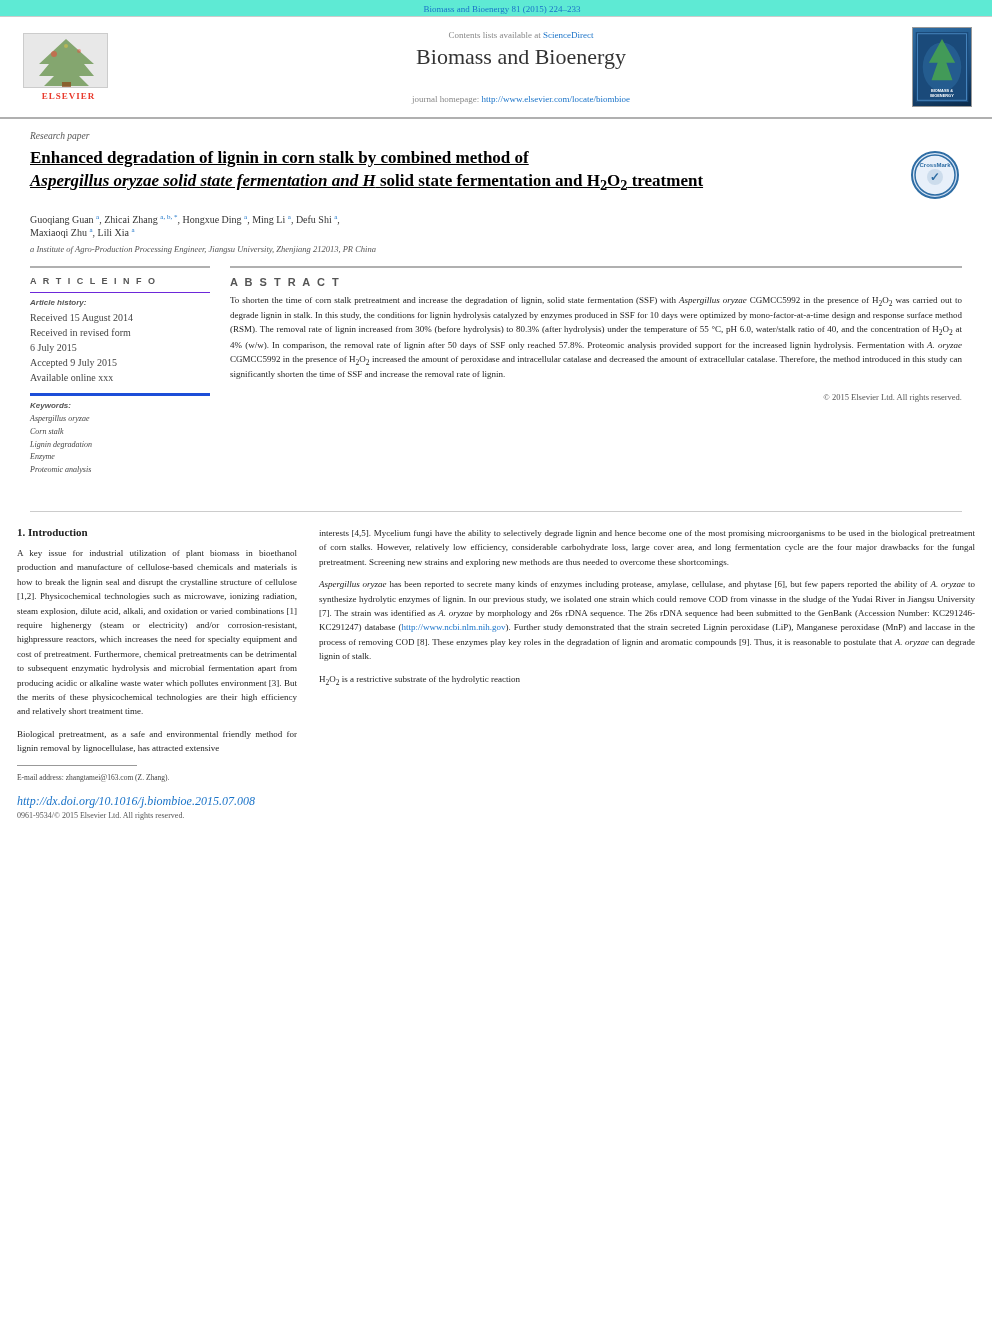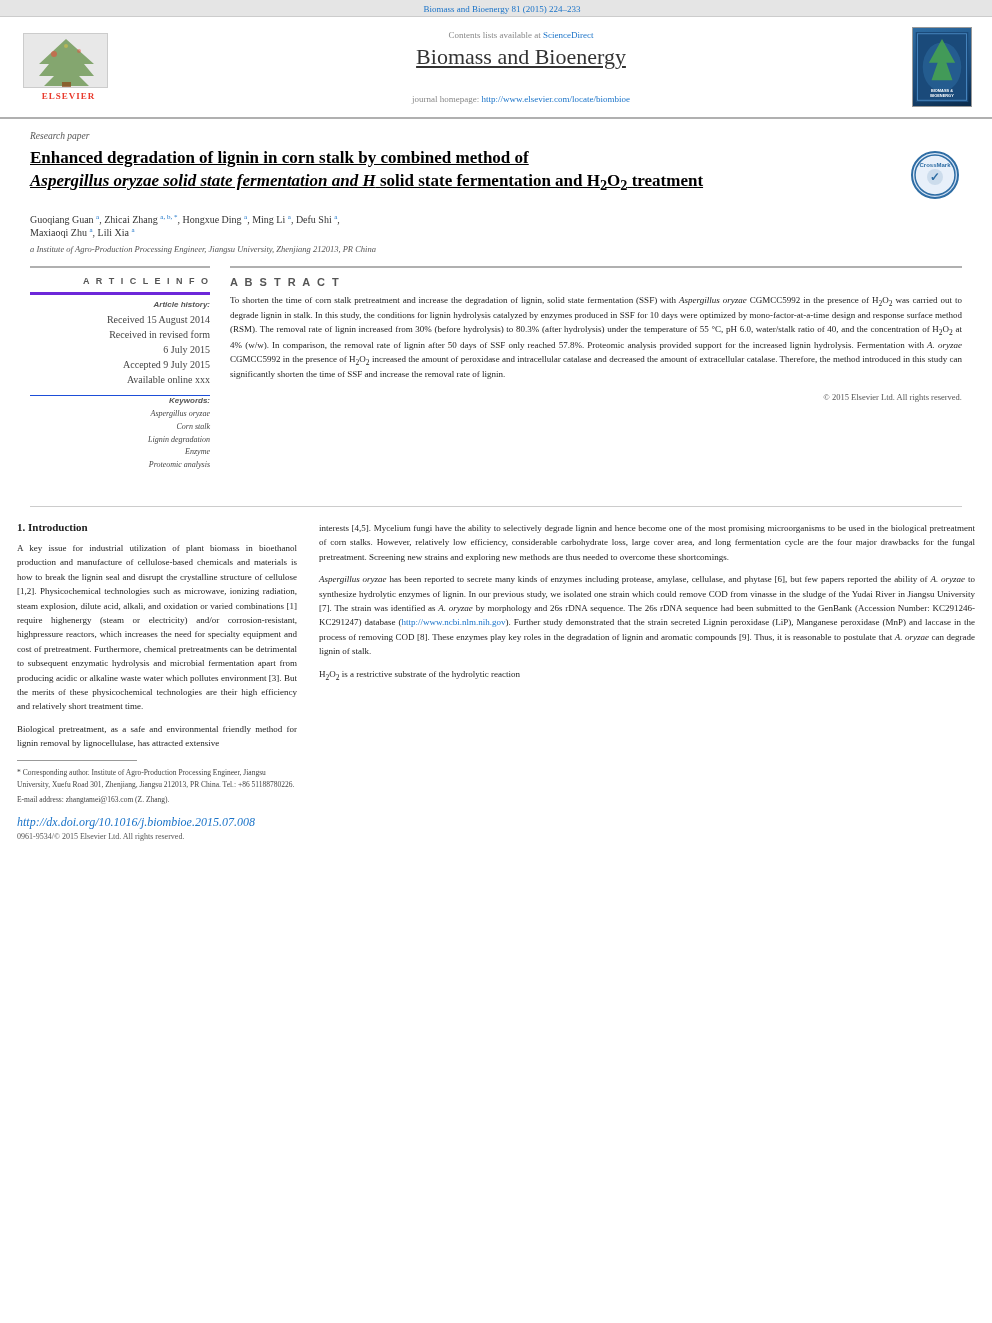--- a/index.html
+++ b/index.html
@@ -6,21 +6,21 @@
     body {
       background: #fff;
       font-family: 'Times New Roman', Times, serif;
       font-size: 9.5px;
       color: #000;
       width: 992px;
       min-height: 1323px;
     }
 
     .top-bar {
-      background: #e5e5e5;
+      background: #5eead4;
       text-align: center;
       padding: 4px 0 2px 12px;
       font-size: 9px;
       color: #1a73c8;
       border-bottom: 1px solid #ccc;
     }
 
     .journal-header {
       display: flex;
       align-items: center;
@@ -59,21 +59,20 @@
       color: #1a73c8;
       text-decoration: none;
     }
 
     .journal-name {
       font-size: 22px;
       font-weight: normal;
       color: #333;
       font-family: 'Times New Roman', serif;
       margin-bottom: 24px;
-      text-decoration: underline;
     }
 
     .journal-homepage {
       font-size: 9px;
       color: #888;
     }
 
     .journal-homepage a {
       color: #1a73c8;
       text-decoration: none;
@@ -165,55 +164,55 @@
     .two-col {
       display: flex;
       gap: 20px;
       margin-top: 10px;
     }
 
     .article-info-col {
       width: 180px;
       min-width: 180px;
       border-top: 2px solid #b0b0b0;
-      text-align: right;
     }
 
     .article-info-col h3 {
       font-size: 9px;
       letter-spacing: 2px;
       color: #555;
       text-transform: uppercase;
       margin: 8px 0 6px 0;
       font-family: Arial, sans-serif;
     }
 
     .history-section {
-      border-top: 3px solid #6d28d9;
+      border-top: 1px solid #6d28d9;
       padding-top: 5px;
       margin-bottom: 8px;
     }
 
     .history-section .section-title {
       font-size: 8px;
       font-weight: bold;
       color: #555;
       font-style: italic;
       margin-bottom: 3px;
       font-family: Arial, sans-serif;
     }
 
     .history-row {
       font-size: 10px;
       color: #444;
       line-height: 1.5;
     }
 
     .keywords-section {
-      border-top: 1px solid #1d4ed8;
+      border-top: 3px solid #1d4ed8;
+      padding-top: 5px;
     }
 
     .keywords-section .section-title {
       font-size: 8px;
       font-weight: bold;
       color: #555;
       font-style: italic;
       margin-bottom: 3px;
       font-family: Arial, sans-serif;
     }
@@ -466,21 +465,20 @@
     <p class="body-para">
       A key issue for industrial utilization of plant biomass in bioethanol production and manufacture of cellulose-based chemicals and materials is how to break the lignin seal and disrupt the crystalline structure of cellulose [1,2]. Physicochemical technologies such as microwave, ionizing radiation, steam explosion, dilute acid, alkali, and oxidation or varied combinations [1] require highenergy (steam or electricity) and/or corrosion-resistant, highpressure reactors, which increases the need for specialty equipment and cost of pretreatment. Furthermore, chemical pretreatments can be detrimental to subsequent enzymatic hydrolysis and microbial fermentation apart from producing acidic or alkaline waste water which pollutes environment [3]. But the merits of these physicochemical technologies are their high efficiency and relatively short treatment time.
     </p>
 
     <p class="body-para">
       Biological pretreatment, as a safe and environmental friendly method for lignin removal by lignocellulase, has attracted extensive
     </p>
 
     <hr class="footnote-divider">
 
-    <div class="footnote">* Corresponding author. Institute of Agro-Production Processing Engineer, Jiangsu University, Xuefu Road 301, Zhenjiang, Jiangsu 212013, PR China. Tel.: +86 51188780226.</div>
     <div class="footnote">E-mail address: zhangtamei@163.com (Z. Zhang).</div>
 
     <div class="footer-links">
       <a>http://dx.doi.org/10.1016/j.biombioe.2015.07.008</a>
     </div>
     <div class="footer-issn">0961-9534/© 2015 Elsevier Ltd. All rights reserved.</div>
   </div>
 
   <div class="body-right">
 

